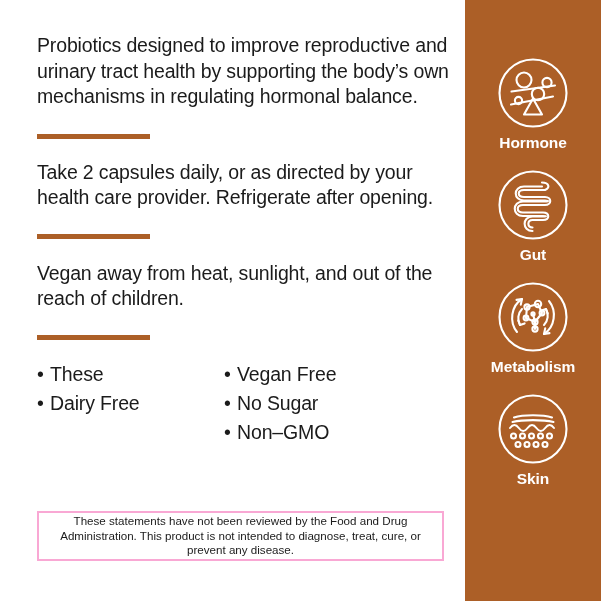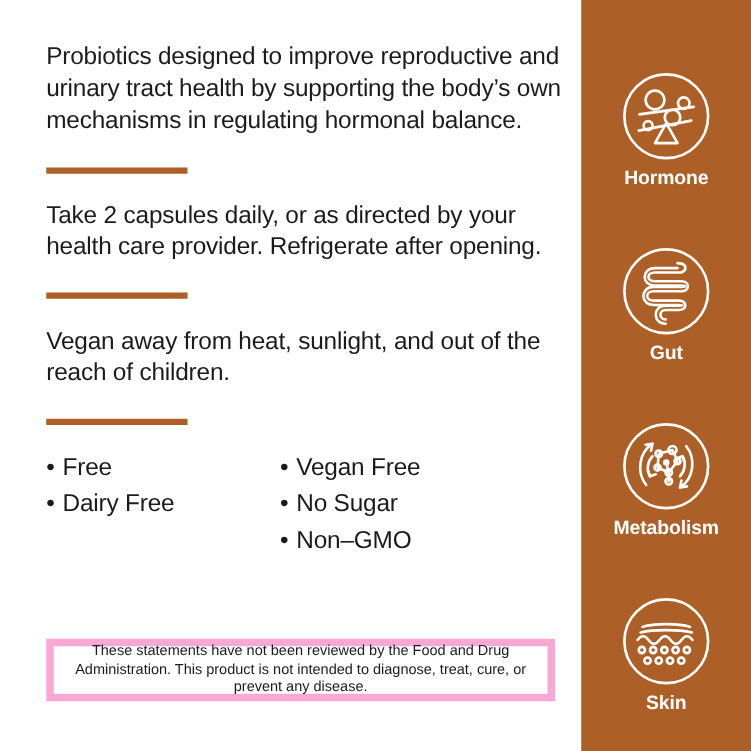--- a/index.html
+++ b/index.html
@@ -75,21 +75,21 @@
   }
 
   
   .disclaimer {
     position: absolute;
     left: 37px;
     top: 511px;
     width: 407px;
     height: 50px;
     box-sizing: border-box;
-    border: 6px solid #f9a8d4;
+    border: 2px solid #f9a8d4;
     display: flex;
     align-items: center;
     justify-content: center;
   }
   .disclaimer-text {
     font-size: 11.6px;
     line-height: 14.6px;
     color: #1b1b1b;
     text-align: center;
     padding: 0 6px;
@@ -101,21 +101,20 @@
     left: 465px;
     top: 0;
     width: 136px;
     height: 601px;
     background: #ac5f27;
     display: flex;
     flex-direction: column;
     align-items: center;
     padding-top: 57px;
     box-sizing: border-box;
-    gap: 28px;
   }
   .benefit {
     display: flex;
     flex-direction: column;
     align-items: center;
     margin-bottom: 17px;
   }
   .benefit-icon {
     width: 72px;
     height: 72px;
@@ -145,21 +144,21 @@
     <p class="para p2">Take 2 capsules daily, or as directed by your health care provider. Refrigerate after opening.</p>
 
     <div class="divider d2"></div>
 
     <p class="para p3">Vegan away from heat, sunlight, and out of the reach of children.</p>
 
     <div class="divider d3"></div>
 
     <div class="bullets">
       <ul class="bullet-col col1">
-        <li><span class="bullet-dot">•</span><span>Free</span></li>
+        <li><span class="bullet-dot">•</span><span>These</span></li>
         <li><span class="bullet-dot">•</span><span>Dairy Free</span></li>
       </ul>
       <ul class="bullet-col col2">
         <li><span class="bullet-dot">•</span><span>Vegan Free</span></li>
         <li><span class="bullet-dot">•</span><span>No Sugar</span></li>
         <li><span class="bullet-dot">•</span><span>Non–GMO</span></li>
       </ul>
     </div>
 
     <div class="disclaimer">

